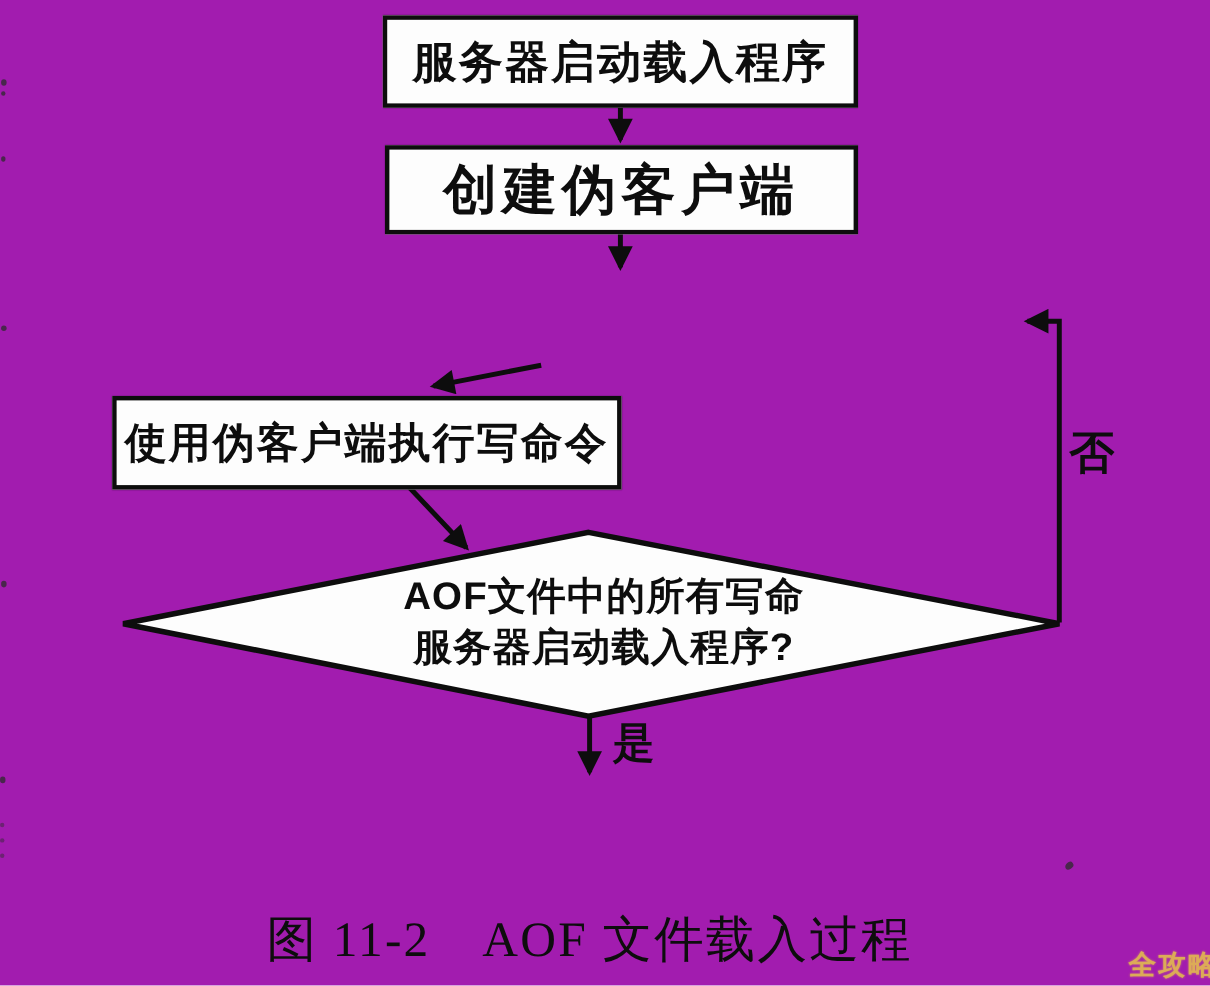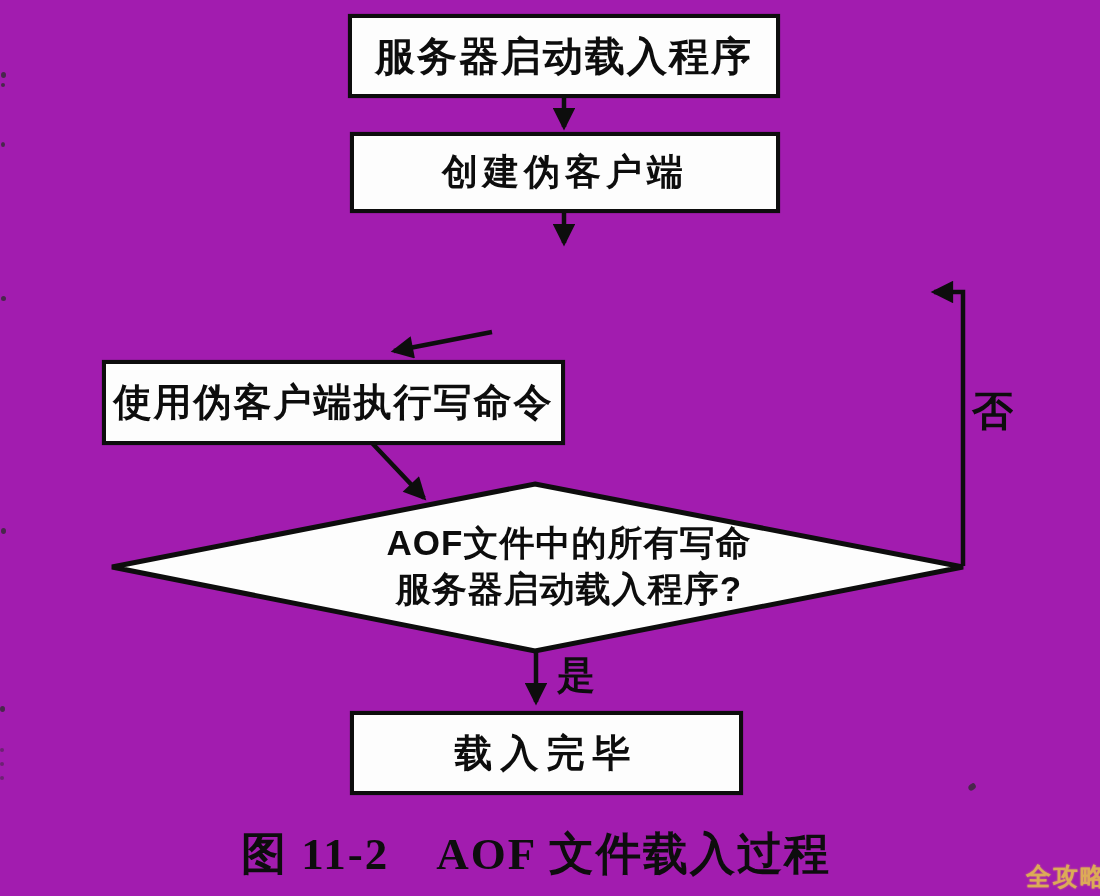--- a/index.html
+++ b/index.html
@@ -19,48 +19,48 @@
     border: 4px solid #0d0d0d;
     background: #fdfdfd;
     display: flex;
     align-items: center;
     justify-content: center;
     font-weight: bold;
     white-space: nowrap;
     box-shadow: 0 0 1px rgba(0,0,0,.55);
   }
   .node-start        { left: 348px; top: 14px;  width: 424px; height: 76px; font-size: 40px; letter-spacing: 2px; }
-  .node-create       { left: 350px; top: 132px; width: 422px; height: 73px; font-size: 36px; letter-spacing: 5px; }
+  .node-create       { left: 350px; top: 132px; width: 422px; height: 73px; font-size: 49px; letter-spacing: 5px; }
   .node-read         { left: 205px; top: 249px; width: 707px; height: 73px; font-size: 37px; letter-spacing: 1px; }
   .node-exec         { left: 64px;  top: 360px; width: 455px; height: 77px; font-size: 38px; letter-spacing: 2px; margin-left: 38px; }
   .node-done         { left: 350px; top: 711px; width: 385px; height: 76px; font-size: 38px; letter-spacing: 8px; }
   .decision-text {
     position: absolute;
     z-index: 2;
-    left: 289px; top: 520px; width: 560px;
+    left: 269px; top: 520px; width: 560px;
     text-align: center;
     font-weight: bold;
     font-size: 35px;
     line-height: 46px;
     letter-spacing: 1px;
   }
   .edge-label {
     position: absolute;
     z-index: 2;
     font-weight: bold;
   }
   .edge-label-no  { left: 972px; top: 384px; font-size: 41px; }
   .edge-label-yes { left: 557px; top: 650px; font-size: 38px; }
   .caption {
     position: absolute;
     z-index: 2;
     left: 0; top: 824px; width: 1072px;
     text-align: center;
     font-family: "Liberation Serif", serif;
-    font-weight: bold;
+    font-weight: normal;
     font-size: 45px;
     letter-spacing: 2px;
   }
   .watermark {
     position: absolute;
     z-index: 3;
     left: 1026px; top: 860px;
     font-size: 25px;
     font-weight: bold;
     letter-spacing: 2px;
@@ -103,21 +103,20 @@
   <div class="process node-create">创建伪客户端</div>
 
 
   <div class="process node-exec">使用伪客户端执行写命令</div>
 
   <div class="decision-text">
     <div>AOF文件中的所有写命</div>
     <div>服务器启动载入程序?</div>
   </div>
 
-  <div class="process node-done">载入完毕</div>
 
   <div class="edge-label edge-label-no">否</div>
   <div class="edge-label edge-label-yes">是</div>
 
   <div class="caption">图 11-2　AOF 文件载入过程</div>
 
   <div class="watermark" style="color: rgb(220, 171, 87);">全攻略</div>
 
   <div class="speck" style="left:1px; top:72px;  width:5px; height:6px;"></div>
   <div class="speck" style="left:1px; top:83px;  width:4px; height:4px;"></div>

